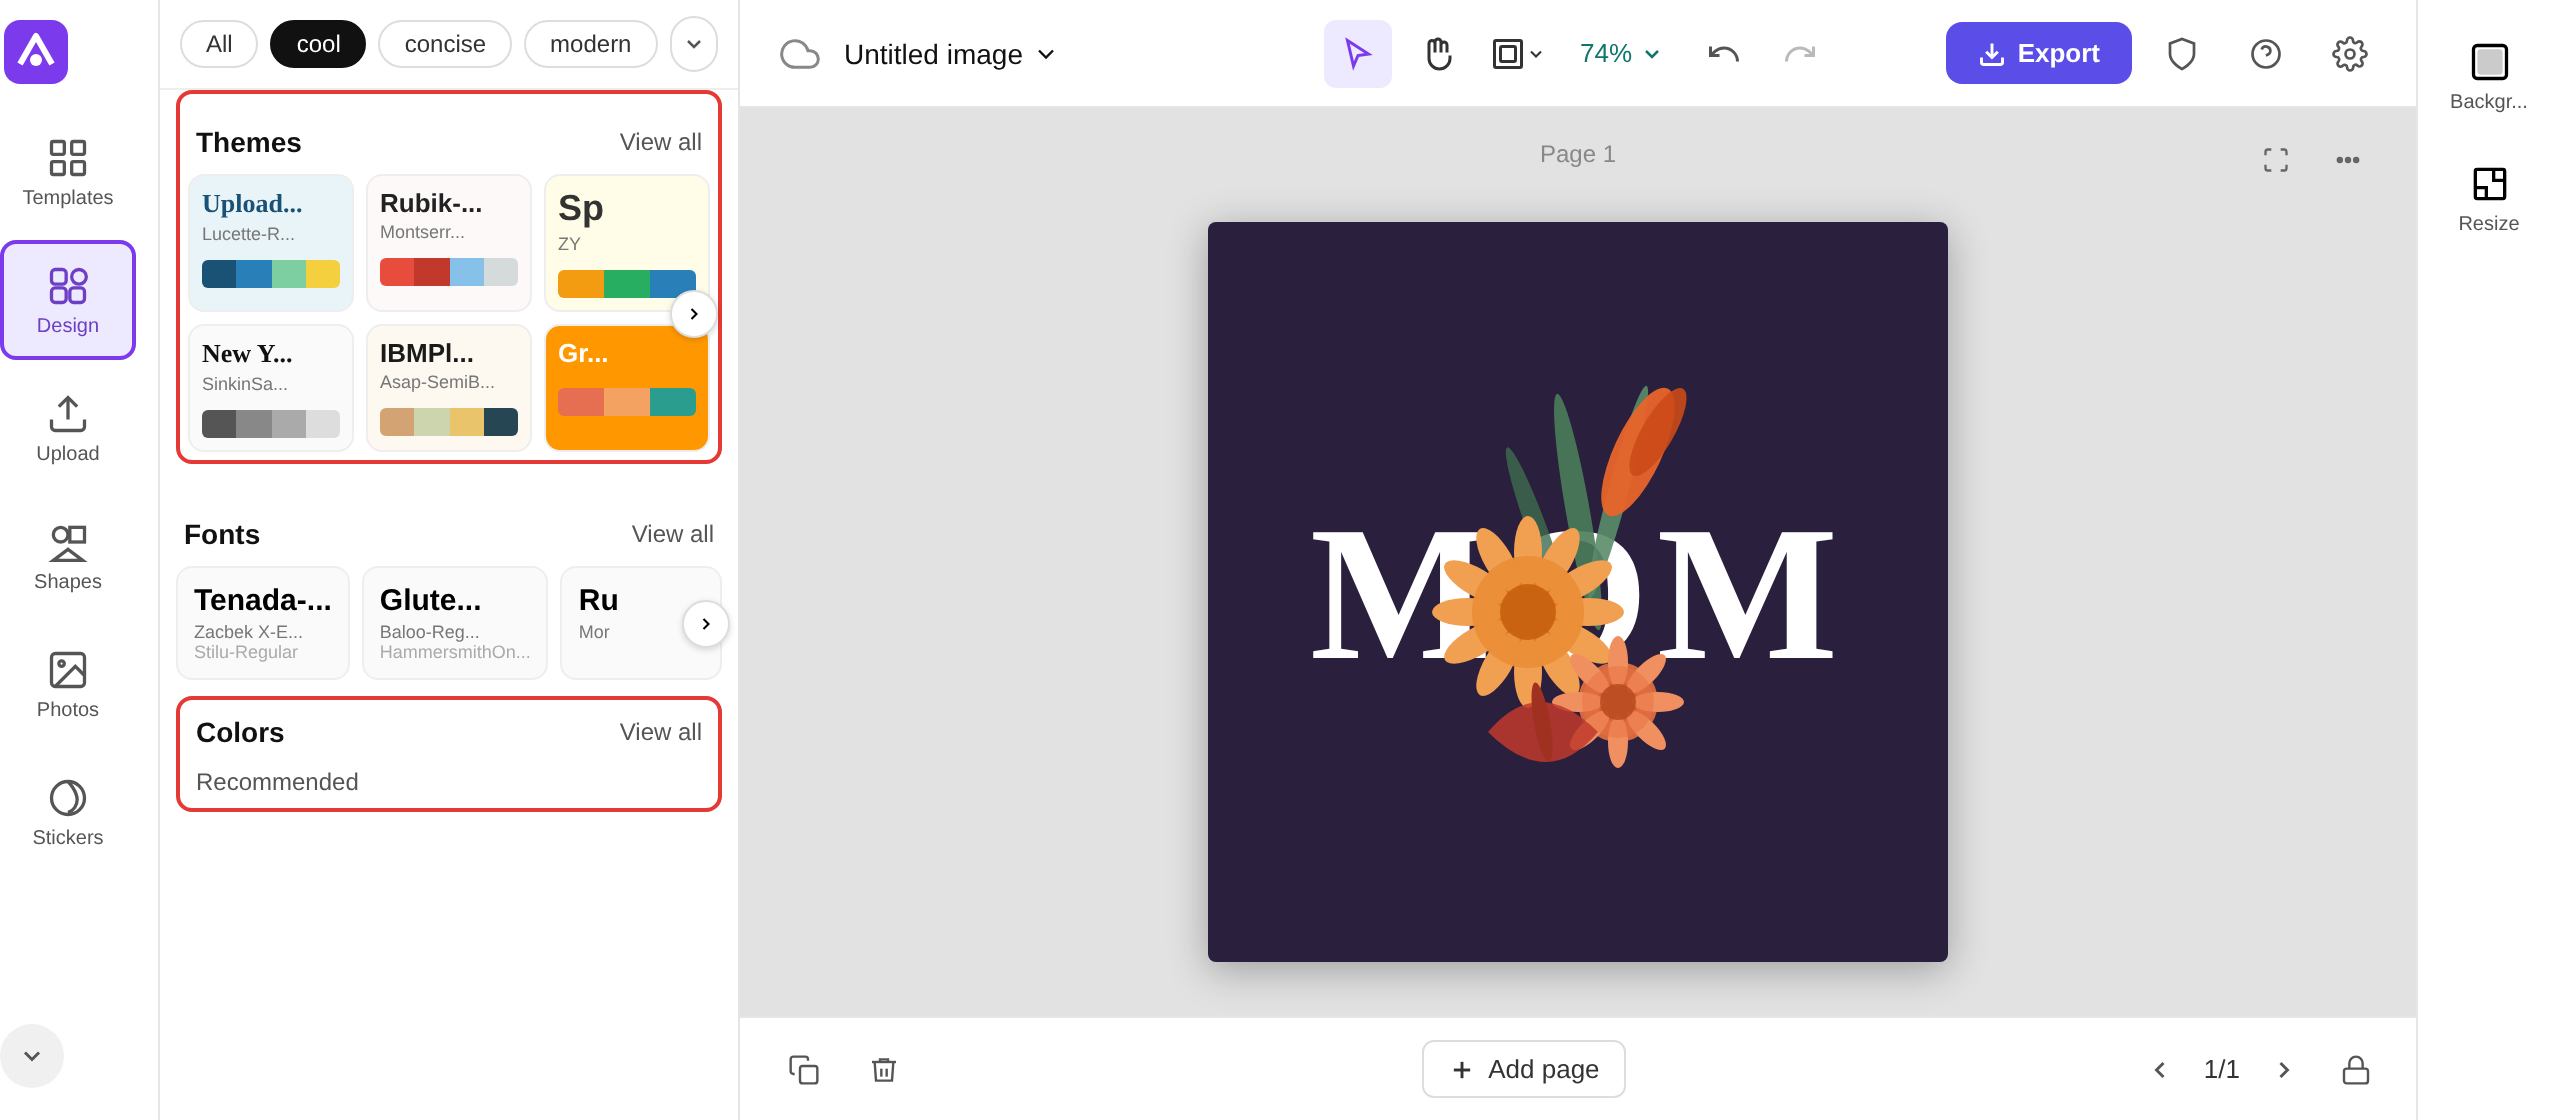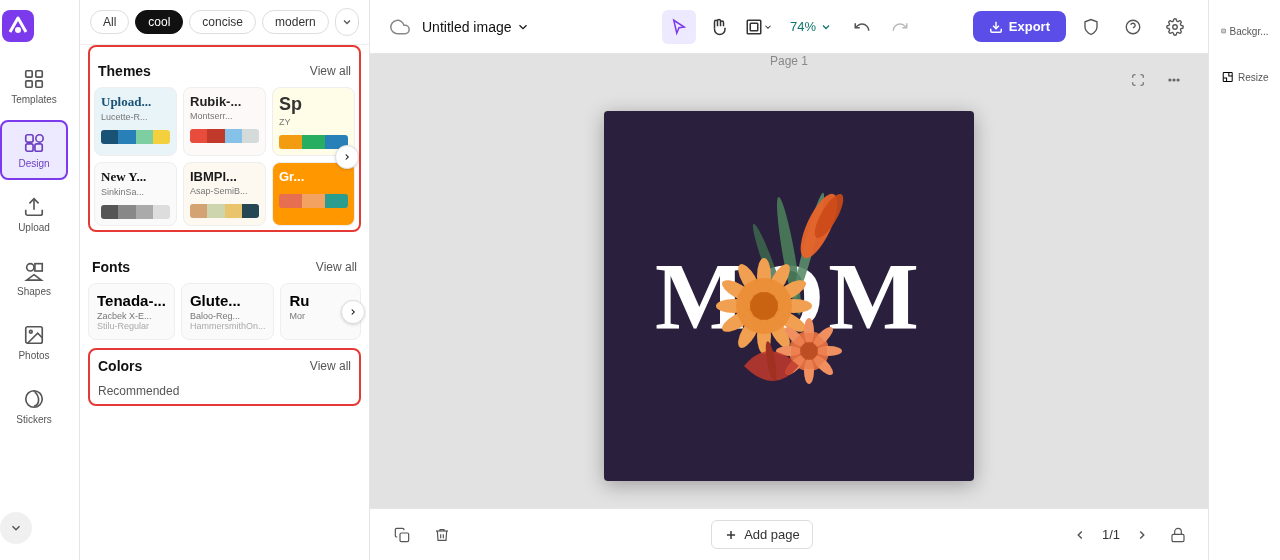--- a/index.html
+++ b/index.html
@@ -318,21 +318,21 @@
       flex: 1;
       display: flex;
       align-items: center;
       justify-content: center;
       background: #e2e2e2;
       position: relative;
       overflow: hidden;
     }
     .page-label {
       position: absolute;
-      top: 0;
+      top: 16px;
       left: 50%;
       transform: translateX(-50%);
       font-size: 12px;
       color: #888;
       display: flex;
       align-items: center;
       gap: 8px;
     }
     .page-actions {
       position: absolute;
@@ -454,21 +454,21 @@
       background: #fff;
       border-left: 1px solid #e5e5e5;
       display: flex;
       flex-direction: column;
       align-items: center;
       padding: 12px 0;
       gap: 8px;
     }
     .right-panel-item {
       display: flex;
-      flex-direction: row;
+      flex-direction: column;
       align-items: center;
       gap: 4px;
       cursor: pointer;
       padding: 8px;
       border-radius: 6px;
       width: 64px;
     }
     .right-panel-label { font-size: 10px; color: #555; text-align: center; }
 
     

